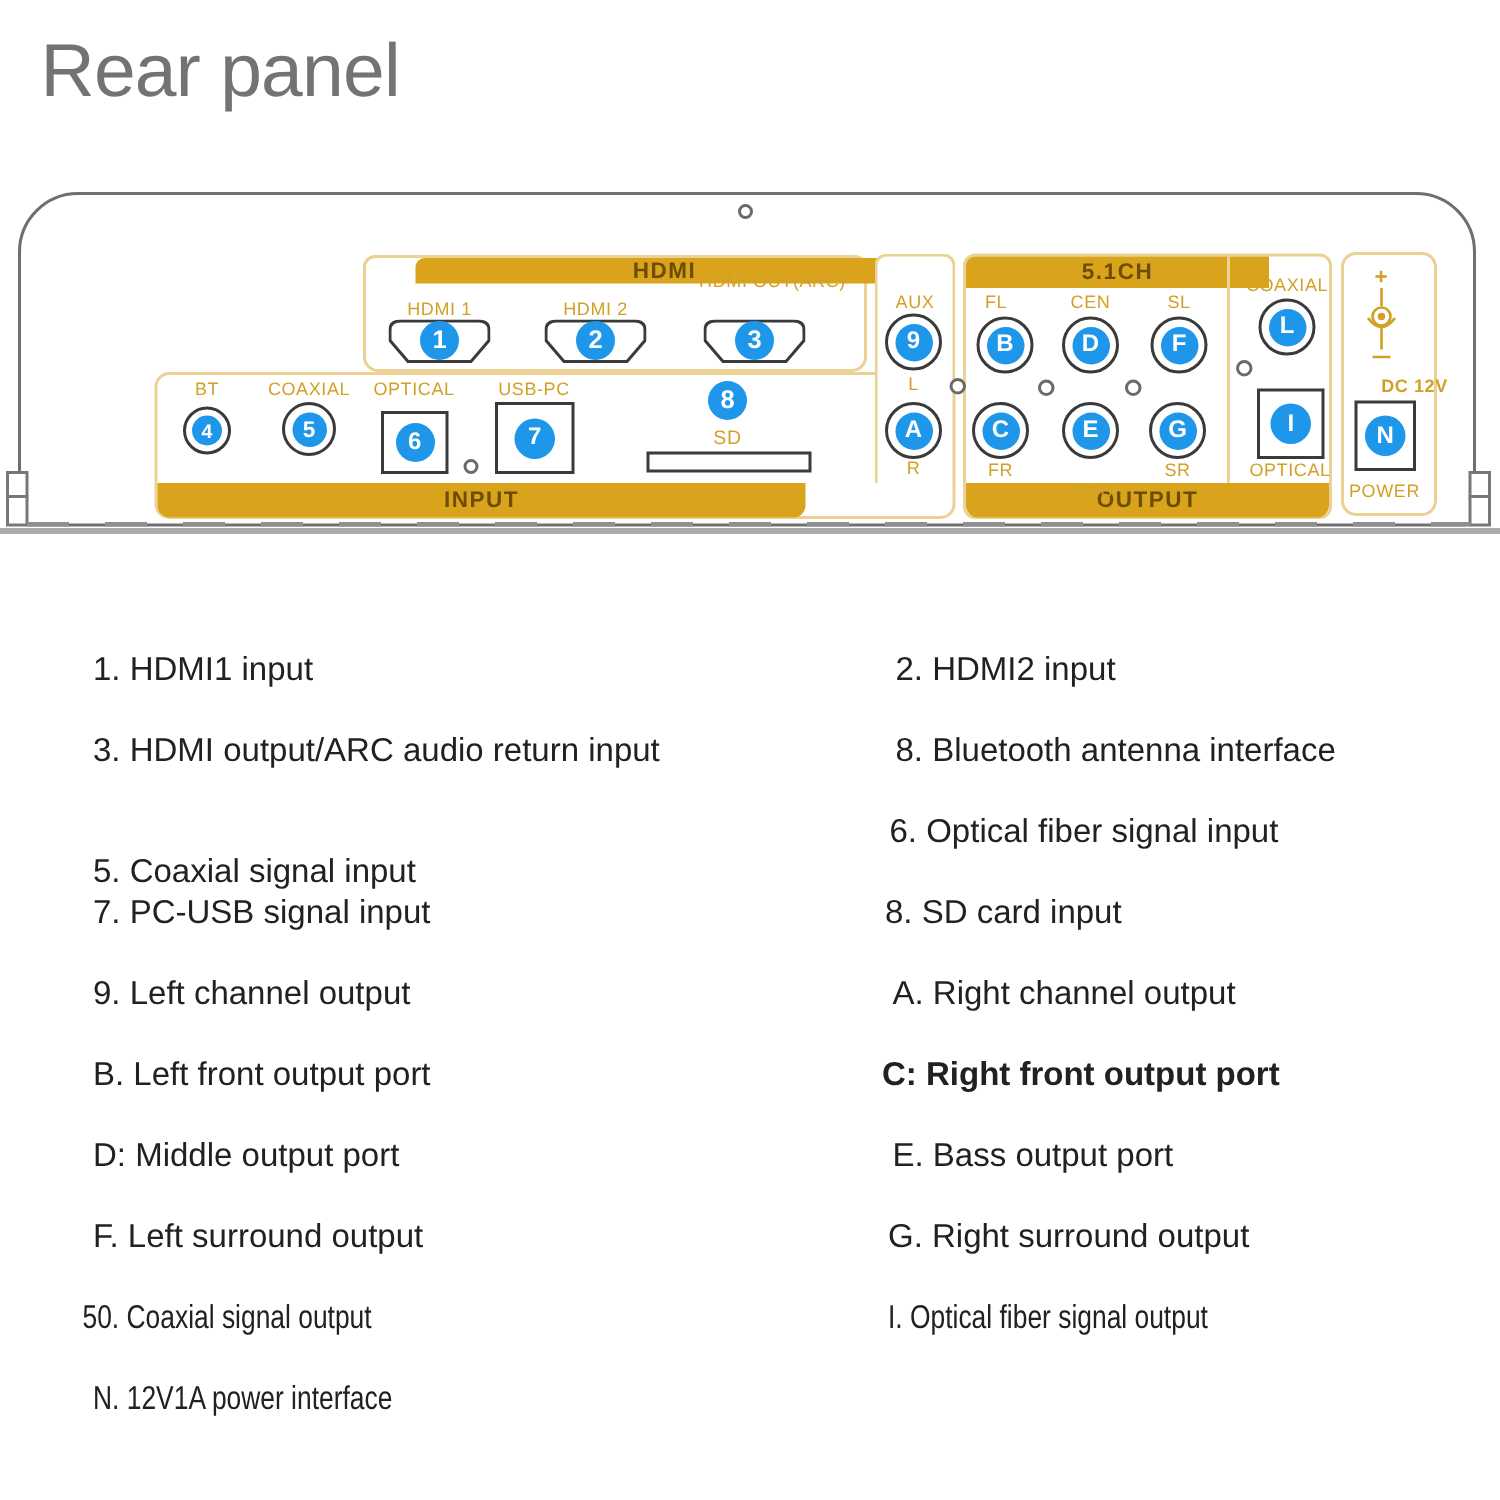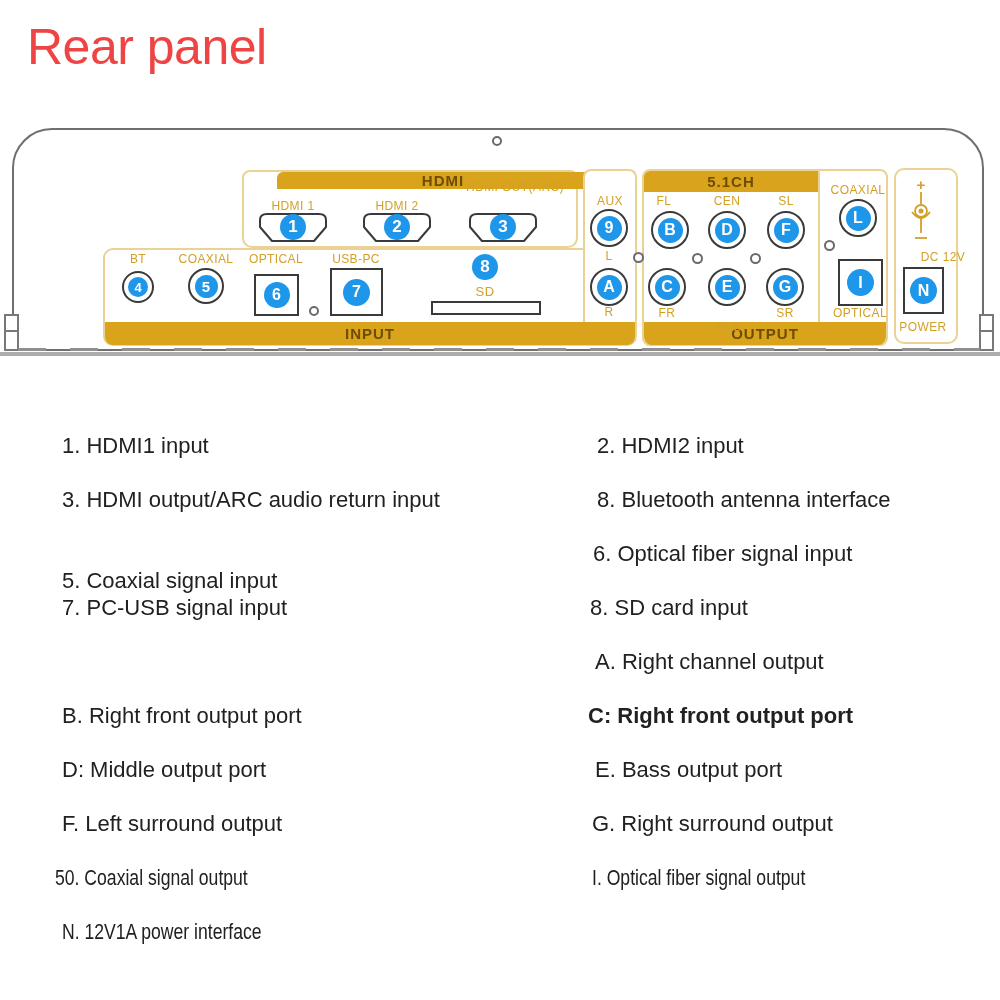--- a/index.html
+++ b/index.html
@@ -1,19 +1,19 @@
 <!DOCTYPE html>
 <html><head>
 <meta charset="utf-8">
 <style>
   html,body{margin:0;padding:0;background:#ffffff;}
   #stage{position:relative;width:1000px;height:1000px;background:#fff;overflow:hidden;
          font-family:"Liberation Sans", sans-serif;}
   .abs{position:absolute;}
-  #page-title{position:absolute;left:27px;top:18px;font-size:50px;color:#ef4444;
+  #page-title{position:absolute;left:27px;top:18px;font-size:50px;color:#737373;
               letter-spacing:-0.5px;font-weight:400;}
   
   .chassis{position:absolute;left:12px;top:128px;width:968px;height:219px;
            border:2px solid #6f6f6f;border-radius:40px 40px 8px 8px;background:#fff;}
   .tab{position:absolute;border:2px solid #787878;background:#fff;}
   .screw{position:absolute;border:2px solid #6a6a6a;border-radius:50%;background:#fff;box-sizing:border-box;}
   
   .obox{position:absolute;border:2px solid #EBD193;background:#fff;box-sizing:border-box;}
   .gbar{position:absolute;background:#D9A41B;color:#6D4D02;font-weight:700;font-size:15px;
         display:flex;align-items:center;justify-content:center;letter-spacing:1px;}
@@ -45,21 +45,21 @@
   <div id="page-title">Rear panel</div>
 
   <div class="chassis"></div>
   <div class="screw" style="left:492px;top:136px;width:10px;height:10px;"></div>
   <div class="tab" style="left:4px;top:314px;width:11px;height:15px;"></div>
   <div class="tab" style="left:4px;top:330px;width:11px;height:17px;"></div>
   <div class="tab" style="left:979px;top:314px;width:11px;height:15px;"></div>
   <div class="tab" style="left:979px;top:330px;width:11px;height:17px;"></div>
 
   <div class="obox" style="left:103px;top:248px;width:534px;height:98px;border-radius:10px;"></div>
-  <div class="gbar" style="left:105px;top:322px;width:530px;height:23px;border-radius:0 0 8px 8px;">
+  <div class="gbar" style="left:105px;top:322px;width:432px;height:23px;border-radius:0 0 8px 8px;">
     <span>INPUT</span>
   </div>
 
   <div class="obox" style="left:242px;top:170px;width:336px;height:78px;border-radius:8px 8px 10px 10px;"></div>
   <div class="gbar" style="left:244px;top:172px;width:332px;height:17px;border-radius:6px 6px 0 0;margin-left:33px;">
     <span>HDMI</span>
   </div>
   <div class="plabel" style="left:293px;top:199px;">HDMI 1</div>
   <div class="plabel" style="left:397px;top:199px;">HDMI 2</div>
   <div class="plabel" style="left:503px;top:180px;margin-left:12px;">HDMI OUT(ARC)</div>
@@ -107,21 +107,21 @@
   <div class="ring" style="left:590px;top:209px;width:38px;height:38px;">
     <div class="blue" style="width:25px;height:25px;font-size:16px;">9</div>
   </div>
   <div class="plabel" style="left:609px;top:249px;">L</div>
   <div class="ring" style="left:590px;top:268px;width:38px;height:38px;">
     <div class="blue" style="width:25px;height:25px;font-size:16px;">A</div>
   </div>
   <div class="plabel" style="left:609px;top:305px;">R</div>
 
   <div class="obox" style="left:642px;top:169px;width:246px;height:177px;border-radius:8px;"></div>
-  <div class="gbar" style="left:644px;top:171px;width:174px;height:21px;border-radius:6px 0 0 0;">
+  <div class="gbar" style="left:644px;top:171px;width:202px;height:21px;border-radius:6px 0 0 0;">
     <span>5.1CH</span>
   </div>
   <div class="abs" style="left:818px;top:171px;width:0;height:151px;border-left:2px solid #EBD193;"></div>
   <div class="gbar" style="left:644px;top:322px;width:242px;height:23px;border-radius:0 0 8px 8px;">
     <span>OUTPUT</span>
   </div>
 
   <div class="plabel" style="left:664px;top:194px;">FL</div>
   <div class="ring" style="left:651px;top:211px;width:38px;height:38px;">
     <div class="blue" style="width:25px;height:25px;font-size:16px;">B</div>
@@ -167,34 +167,35 @@
   <svg class="abs" style="left:909px;top:192px;" width="24" height="52" viewBox="0 0 24 52">
     <g stroke="#D3A027" stroke-width="1.8" fill="none">
       <path d="M12,0 V12"></path>
       <circle cx="12" cy="19" r="6"></circle>
       <circle cx="12" cy="19" r="1.6" fill="#D3A027"></circle>
       <path d="M3,20 Q12,32 21,20"></path>
       <path d="M12,26 V41"></path>
       <path d="M6,46 H18"></path>
     </g>
   </svg>
-  <div class="plabel" style="left:921px;top:250px;font-weight:400;padding-left:44px;">DC 12V</div>
+  <div class="plabel" style="left:921px;top:250px;font-weight:700;padding-left:44px;">DC 12V</div>
   <div class="sq" style="left:903px;top:267px;width:41px;height:47px;">
     <div class="blue" style="width:27px;height:27px;font-size:16px;">N</div>
   </div>
   <div class="plabel" style="left:923px;top:320px;">POWER</div>
 
   <div class="vent"></div>
   <div class="shadowband"></div>
 
   <div class="lg" style="left:62px;top:433px;">1. HDMI1 input</div>
   <div class="lg" style="left:62px;top:487px;">3. HDMI output/ARC audio return input</div>
   <div class="lg" style="left:62px;top:568px;">5. Coaxial signal input</div>
   <div class="lg" style="left:62px;top:595px;">7. PC-USB signal input</div>
-  <div class="lg" style="left:62px;top:703px;">B. Right front output port</div>
+  <div class="lg" style="left:62px;top:649px;">9. Left channel output</div>
+  <div class="lg" style="left:62px;top:703px;">B. Left front output port</div>
   <div class="lg" style="left:62px;top:757px;">D: Middle output port</div>
   <div class="lg" style="left:62px;top:811px;">F. Left surround output</div>
   <div class="lg narrow" style="left:55px;top:865px;">50. Coaxial signal output</div>
   <div class="lg narrow" style="left:62px;top:919px;">N. 12V1A power interface</div>
 
   <div class="lg" style="left:597px;top:433px;">2. HDMI2 input</div>
   <div class="lg" style="left:597px;top:487px;">8. Bluetooth antenna interface</div>
   <div class="lg" style="left:593px;top:541px;">6. Optical fiber signal input</div>
   <div class="lg" style="left:590px;top:595px;">8. SD card input</div>
   <div class="lg" style="left:595px;top:649px;">A. Right channel output</div>

